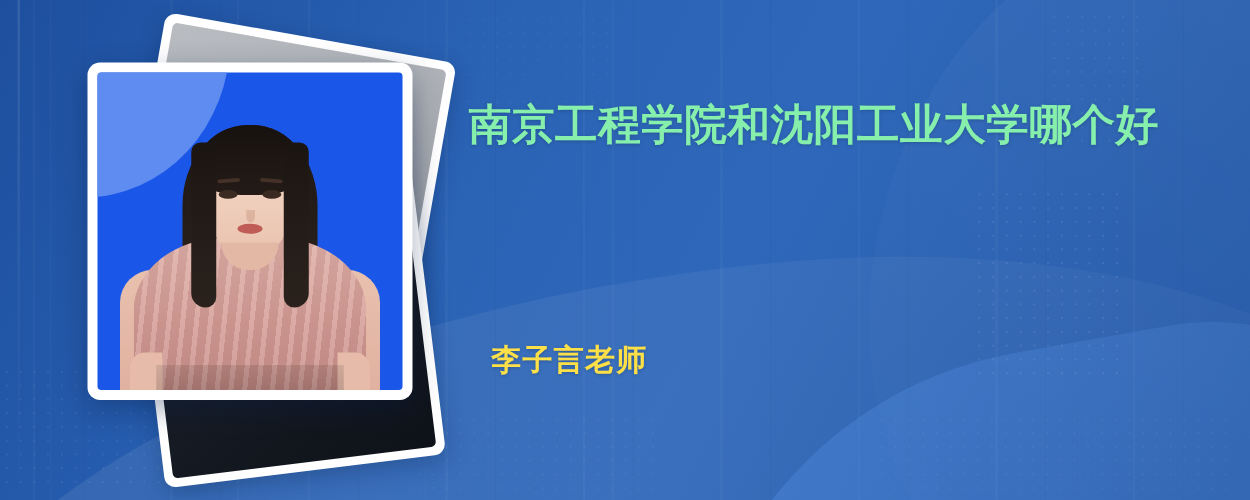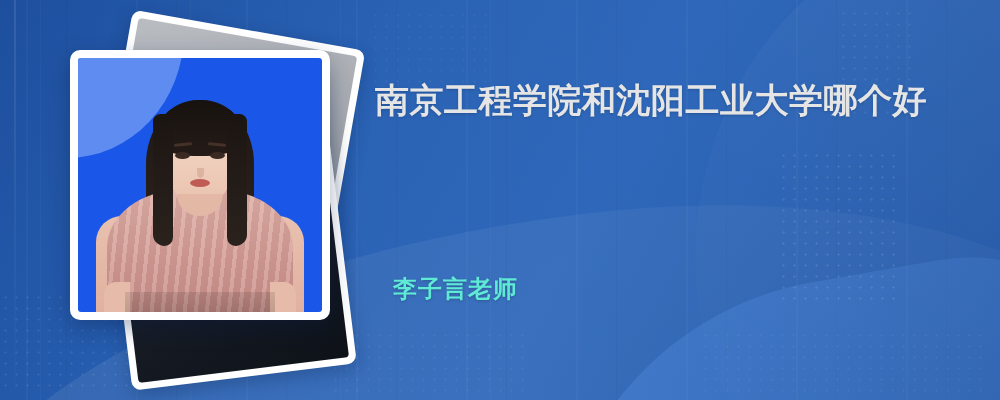--- a/index.html
+++ b/index.html
@@ -271,33 +271,33 @@
   
   .content {
     position: absolute;
     left: 375px; top: 0;
     width: 600px; height: 400px;
   }
   .title {
     position: absolute;
     left: 0; top: 72px;
     width: 580px;
-    color: #e5e5e5;
+    color: #86efac;
     font-size: 34px;
     font-weight: bold;
     line-height: 56px;
     letter-spacing: .5px;
     text-shadow: 0 1px 3px rgba(0,0,0,.18);
   }
   .author-block {
     position: absolute;
     left: 0; top: 272px;
   }
   .author-name {
-    color: #5eead4;
+    color: #fde047;
     font-size: 24px;
     font-weight: bold;
     line-height: 34px;
     letter-spacing: 1px;
     padding-left: 18px;
     text-shadow: 0 1px 3px rgba(0,0,0,.20);
   }
   .author-role {
     color: rgba(255,255,255,0.80);
     font-size: 17px;

